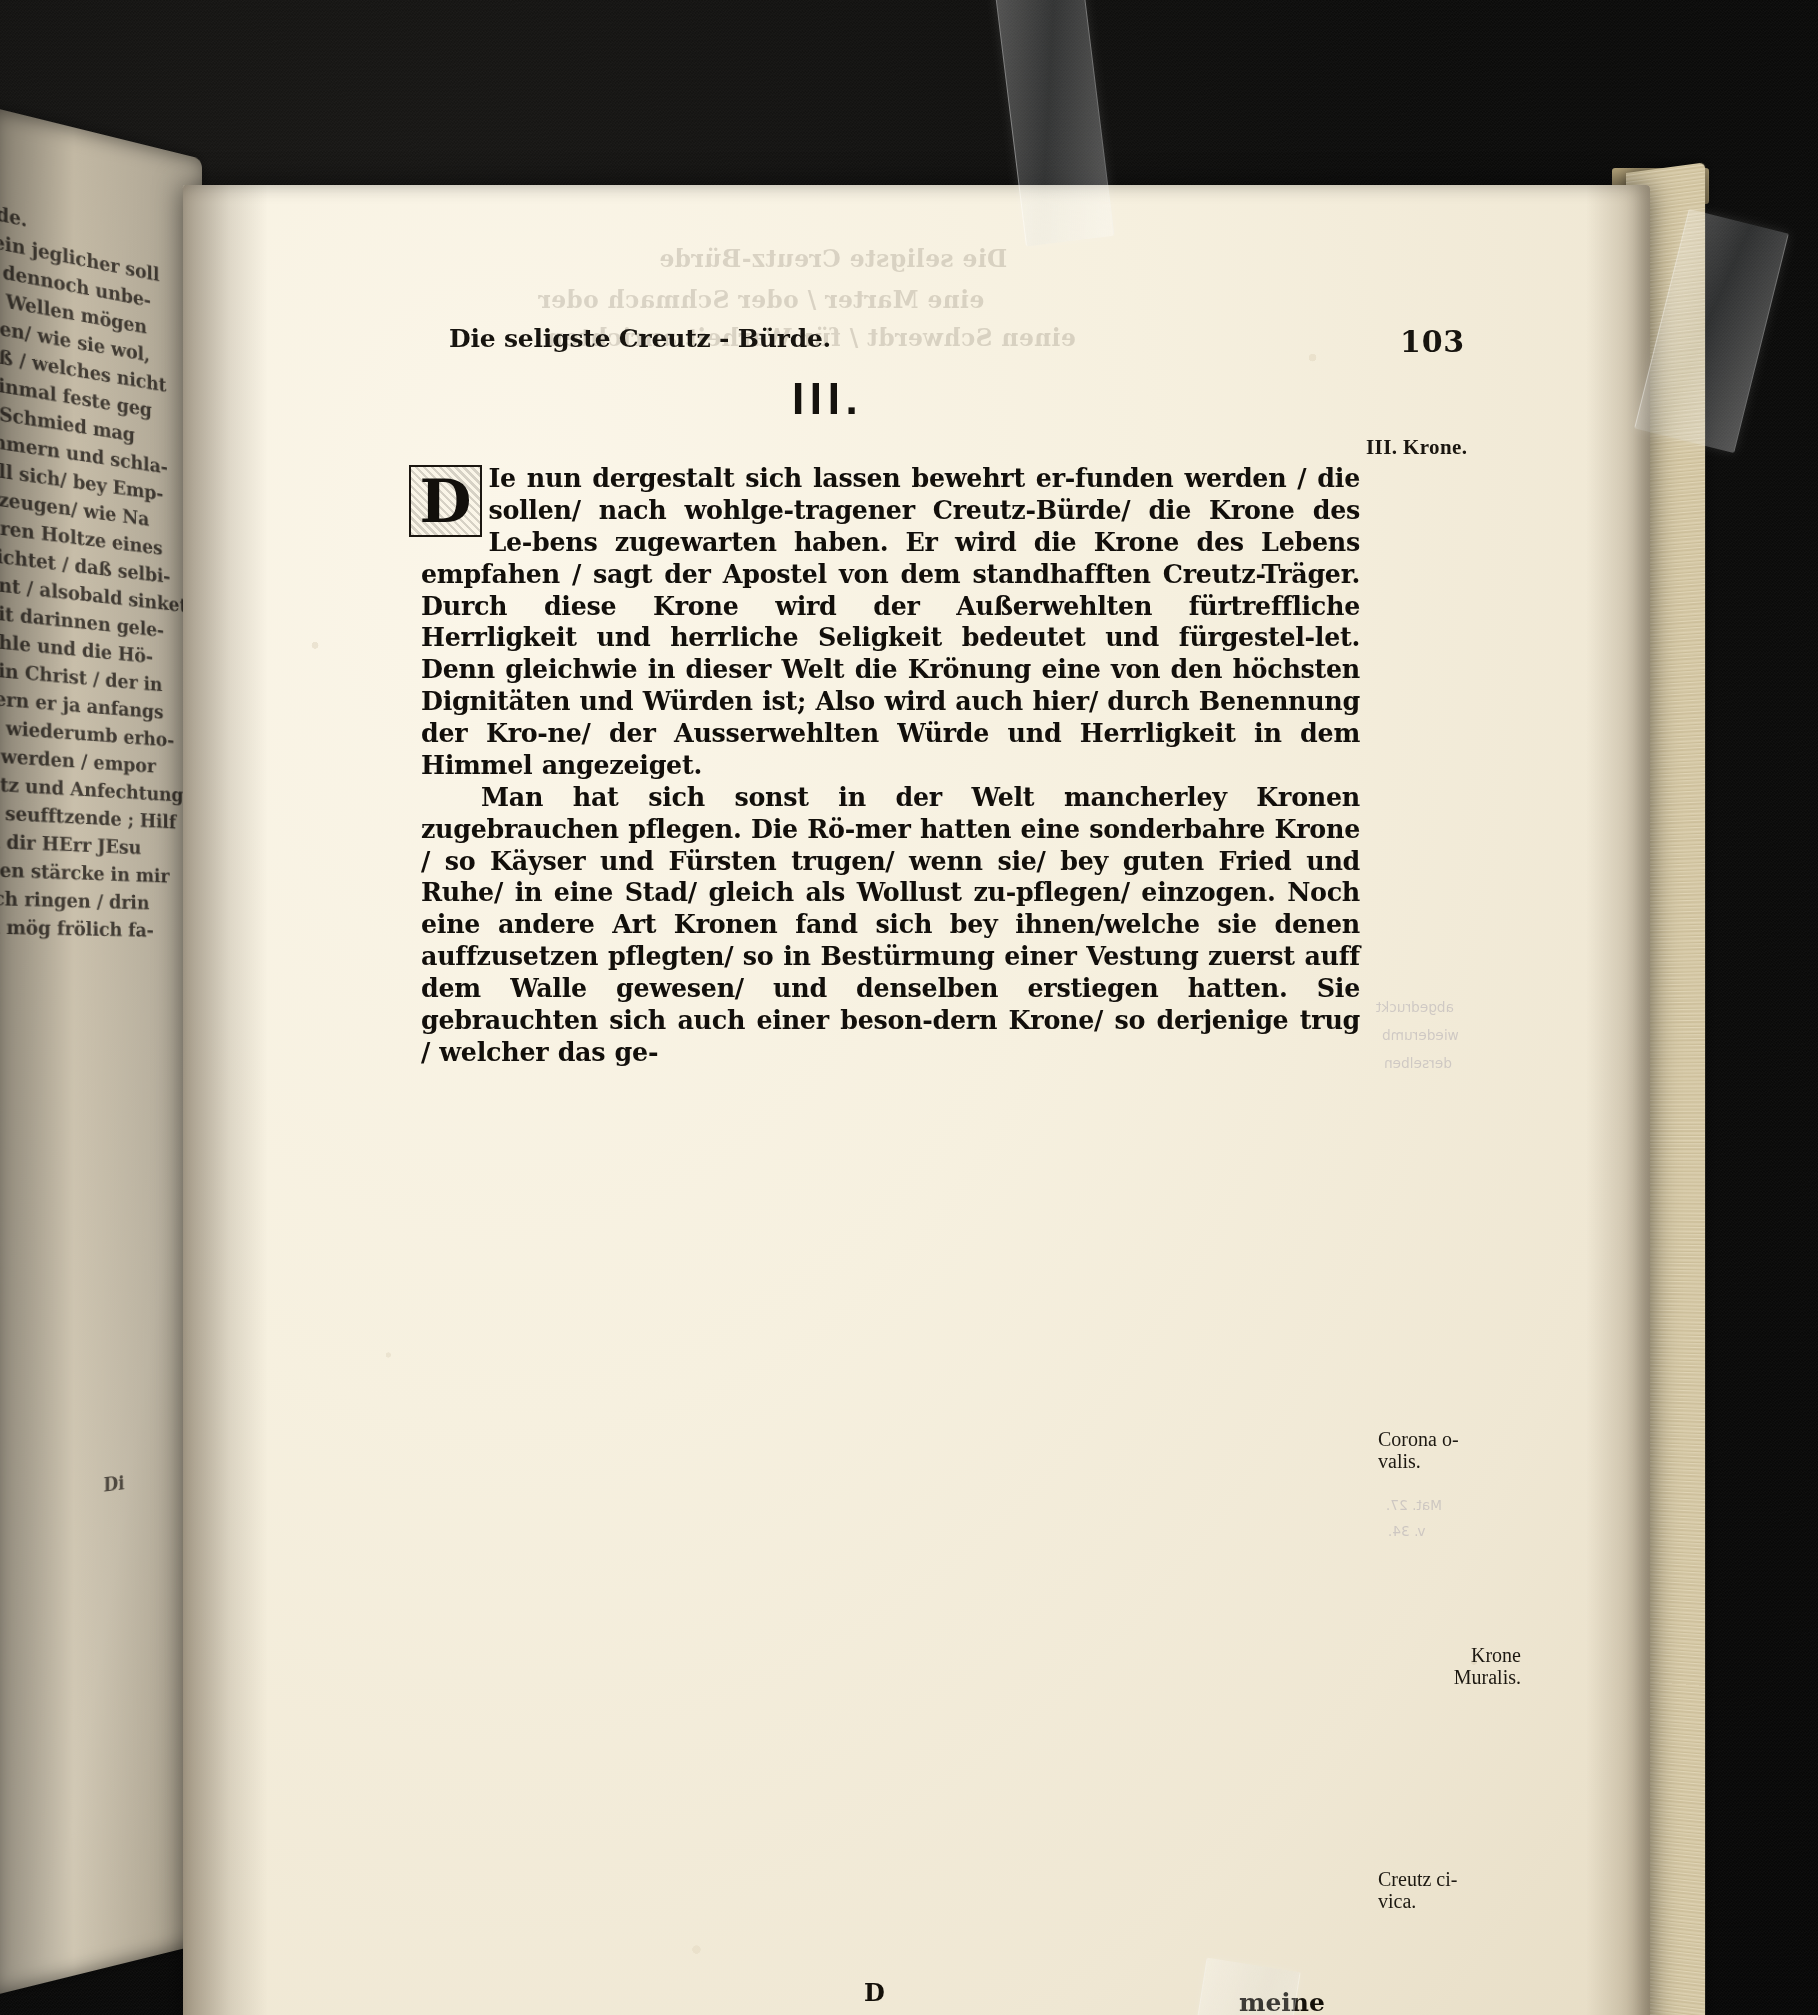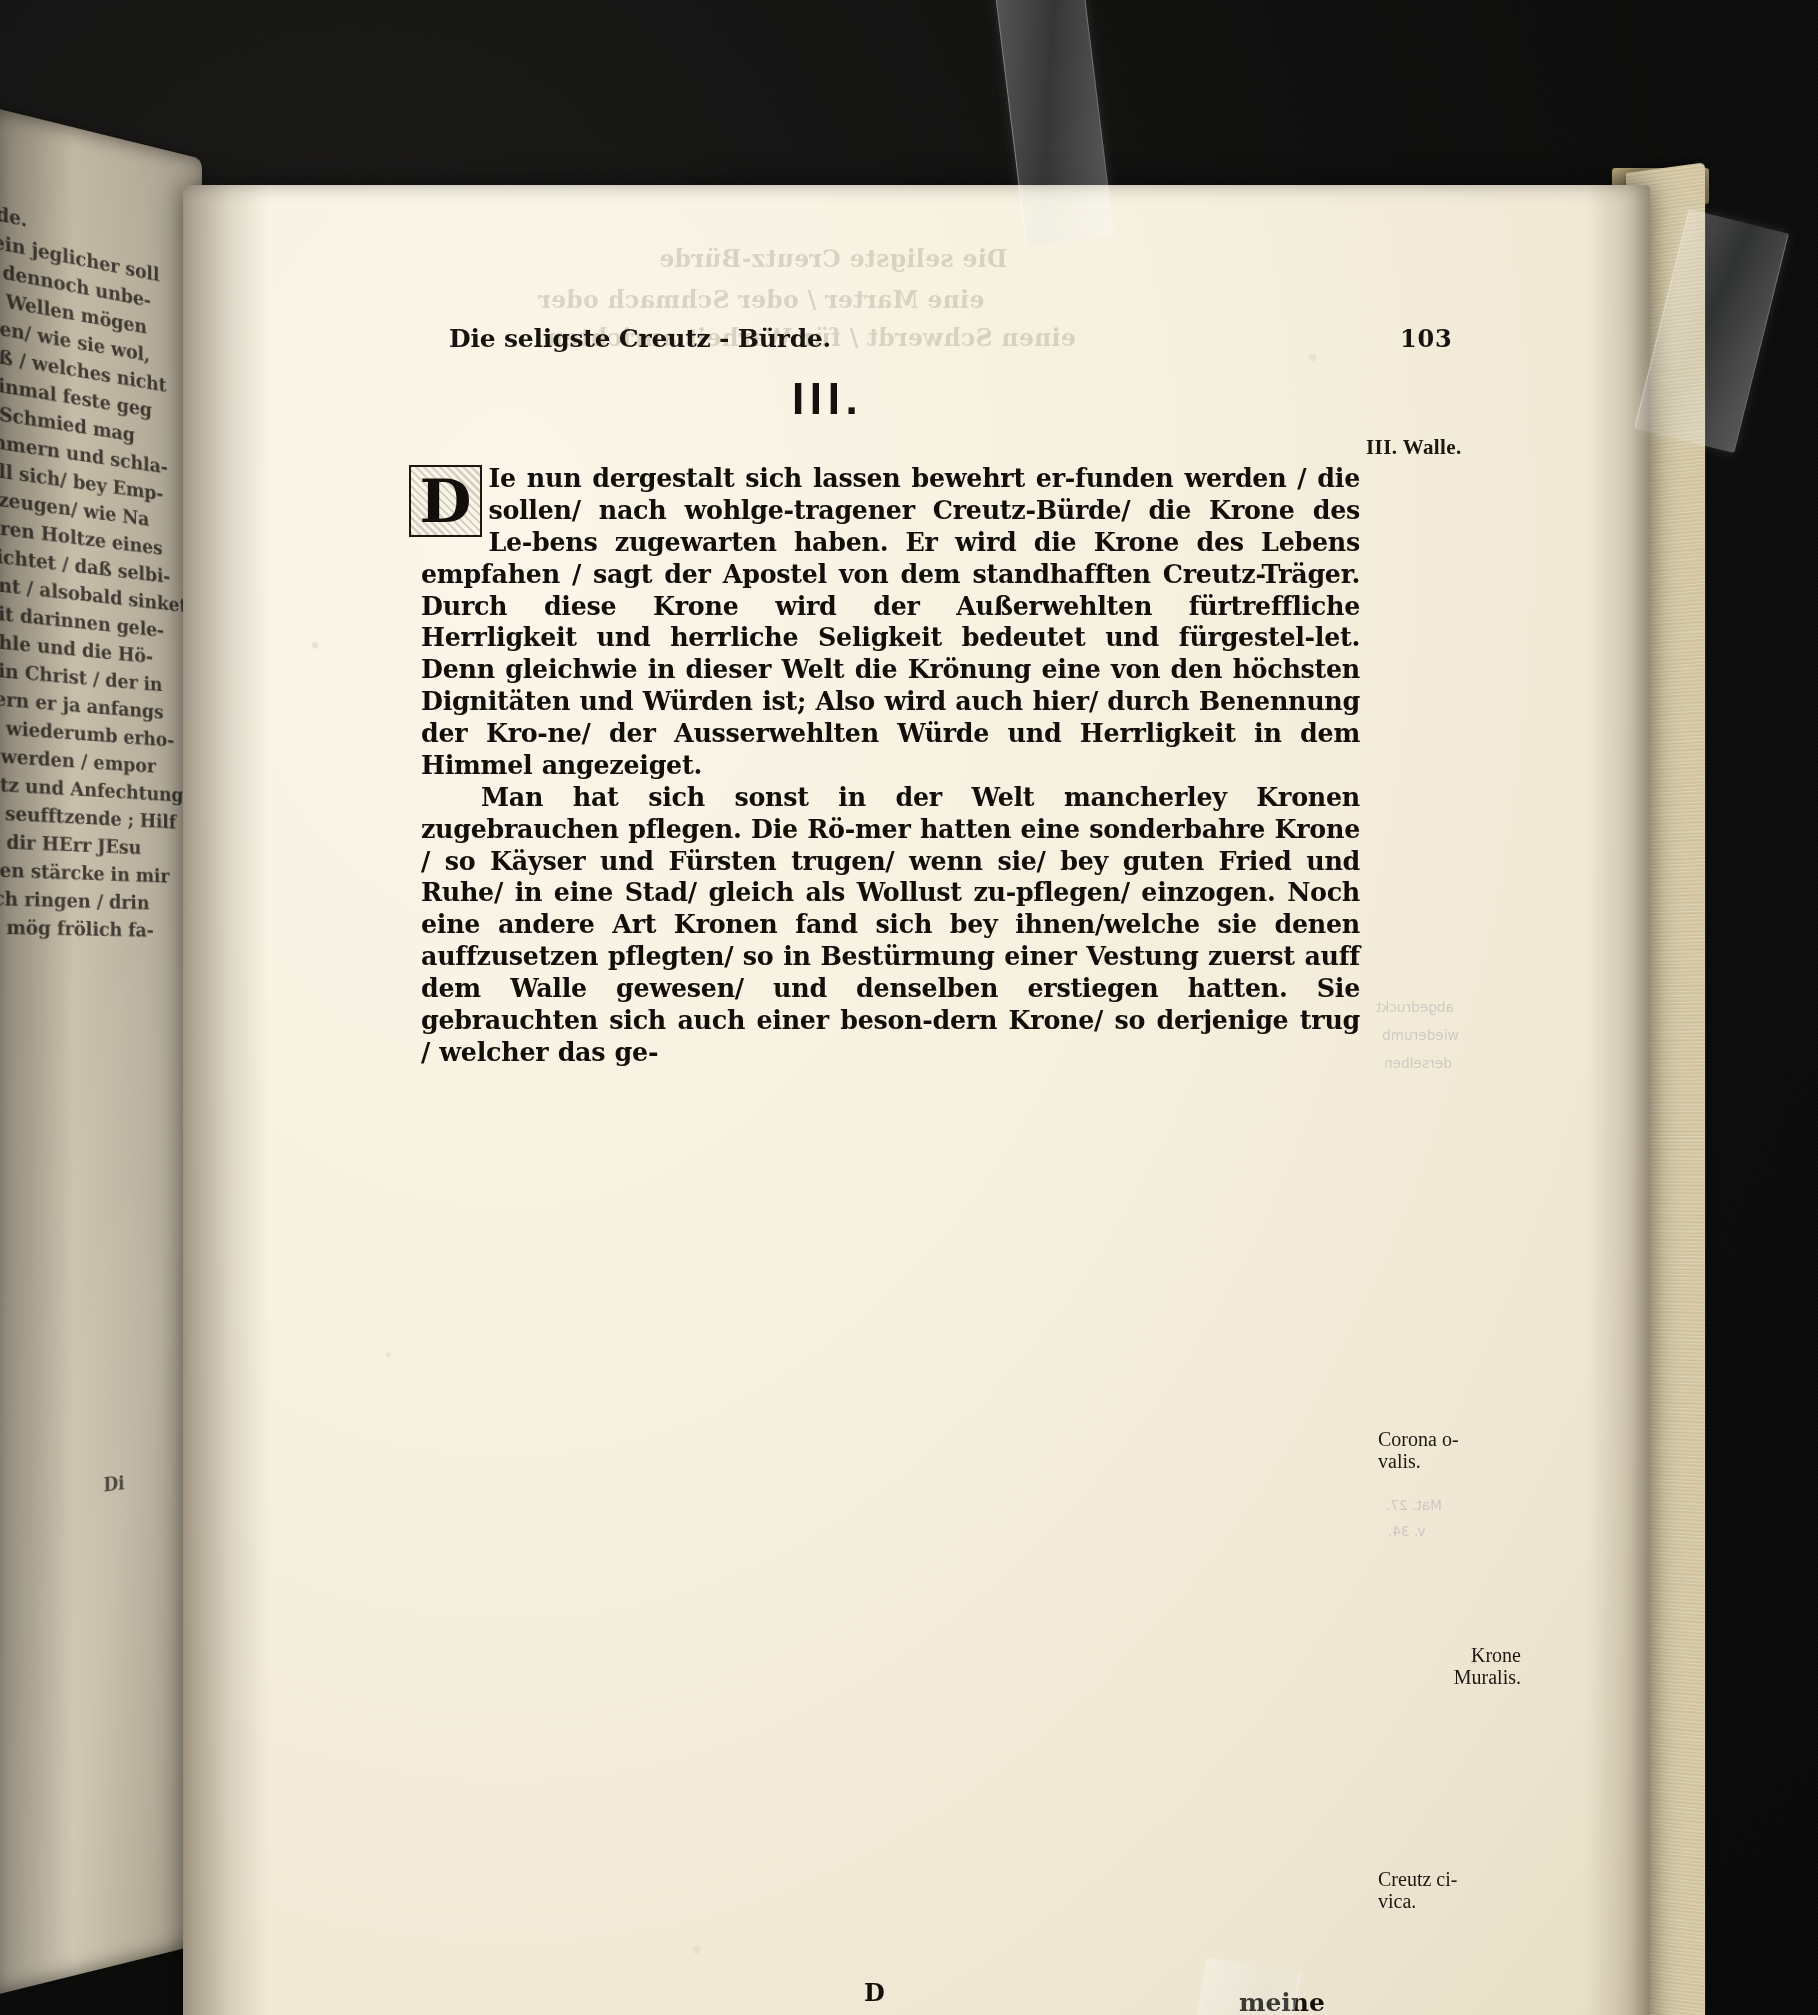--- a/index.html
+++ b/index.html
@@ -185,21 +185,21 @@
     letter-spacing: -0.2px;
   }
   #running-head {
     position:absolute;
     left: 266px; top: 139px;
     font-size: 25px;
   }
   #page-number {
     position:absolute;
     left: 1217px; top: 139px;
-    font-size: 24px;
+    font-size: 30px;
     letter-spacing: 0.8px;
   }
   #section-number {
     position:absolute;
     left: 609px; top: 189px;
     font-family: Liberation Sans, sans-serif;
     font-weight: 700;
     font-size: 44px;
     letter-spacing: 5.6px;
     color: #15120d;
@@ -348,21 +348,21 @@
   <div class="ghost-margin" style="left:1203px; top:1312px;">Mat. 27.</div>
   <div class="ghost-margin" style="left:1205px; top:1338px;">v. 34.</div>
 
   <div id="gutter-shadow"></div>
   <div id="edge-shadow"></div>
   <div id="paper-grain"></div>
 
   <div id="running-head" class="fraktur">Die seligste Creutz - Bürde.</div>
   <div id="page-number" class="fraktur">103</div>
   <div id="section-number">III.</div>
-  <div id="part-label">III. Walle.</div>
+  <div id="part-label">III. Krone.</div>
 
   <div id="body-block">
     <div class="dropcap-wrap">
       <div id="dropcap">D</div>
       <p id="para-1">Ie nun dergestalt sich lassen bewehrt er-funden werden /   die sollen/ nach wohlge-tragener Creutz-Bürde/ die Krone des Le-bens zugewarten haben.  Er wird die Krone des Lebens empfahen /  sagt der Apostel von dem standhafften Creutz-Träger.  Durch diese Krone wird der Außerwehlten fürtreffliche Herrligkeit und herrliche  Seligkeit bedeutet und fürgestel-let.  Denn gleichwie in dieser Welt die Krönung eine von den höchsten Dignitäten und Würden ist; Also wird auch hier/ durch Benennung der Kro-ne/  der Ausserwehlten Würde und Herrligkeit in dem Himmel angezeiget.</p>
     </div>
     <p id="para-2">Man hat sich sonst in der Welt mancherley Kronen   zugebrauchen   pflegen.         Die   Rö-mer hatten  eine  sonderbahre Krone /   so Käyser und Fürsten trugen/ wenn sie/ bey guten Fried und Ruhe/ in eine Stad/ gleich  als Wollust zu-pflegen/ einzogen. Noch eine andere Art Kronen fand sich bey ihnen/welche sie denen auffzusetzen pflegten/ so in Bestürmung einer Vestung zuerst auff dem Walle gewesen/ und denselben erstiegen hatten.  Sie gebrauchten sich auch einer beson-dern Krone/ so derjenige trug /   welcher das ge-</p>
   </div>
 
   <div class="margin-note" id="note-ovalis">

